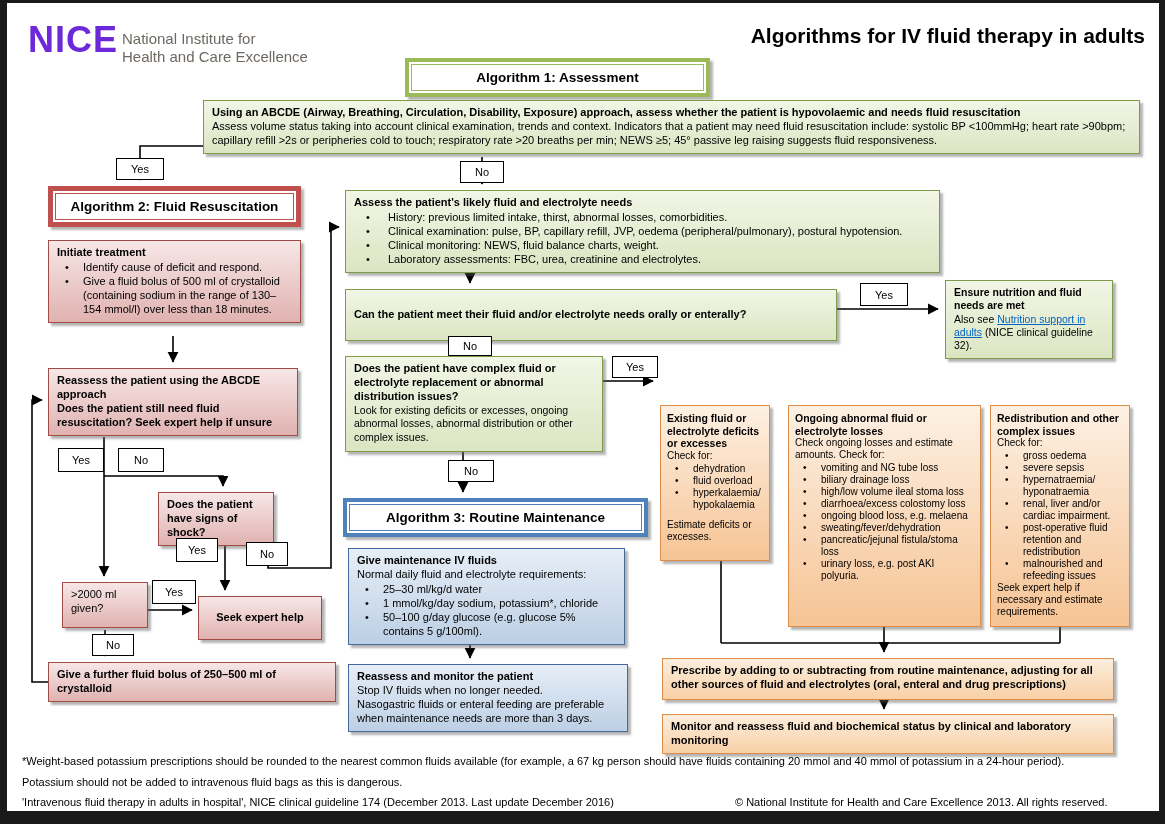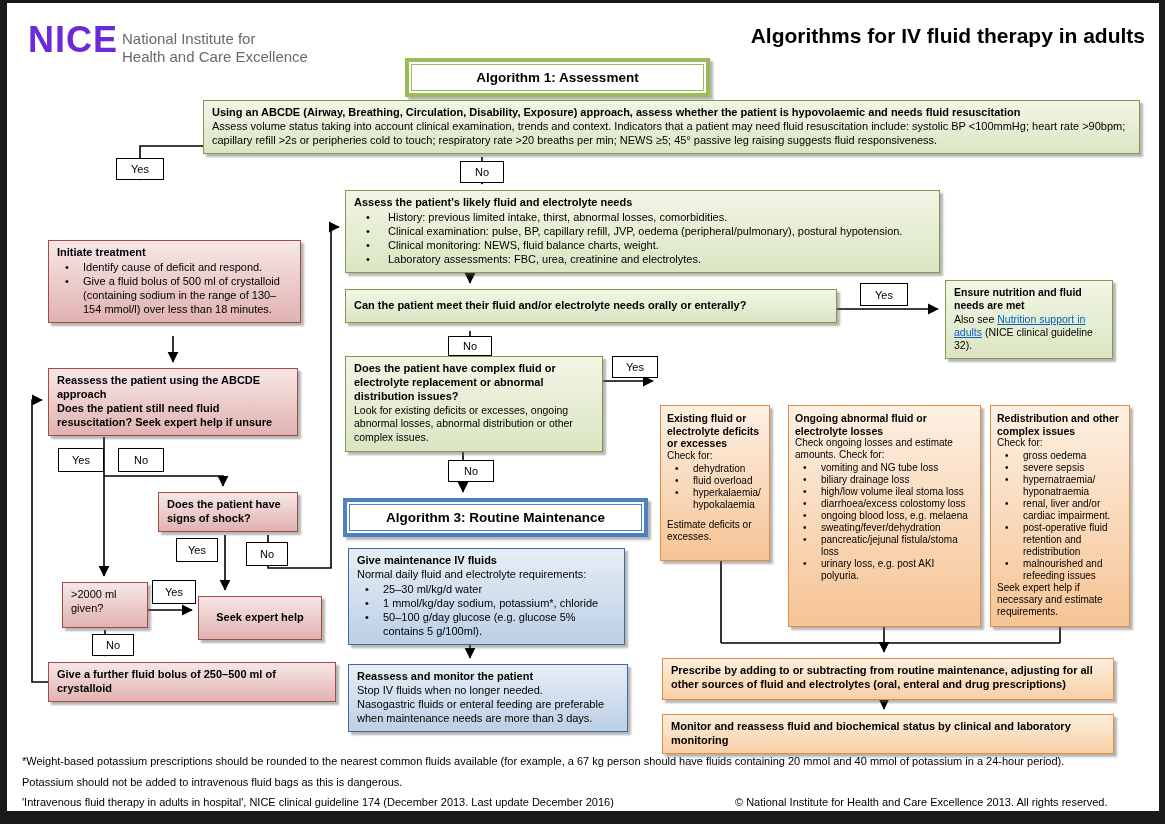--- a/index.html
+++ b/index.html
@@ -86,40 +86,43 @@
   </div>
 
   <div class="box green" style="left:203px;top:100px;width:937px;">
     <div class="bold">Using an ABCDE (Airway, Breathing, Circulation, Disability, Exposure) approach, assess whether the patient is hypovolaemic and needs fluid resuscitation</div>
     <div>Assess volume status taking into account clinical examination, trends and context. Indicators that a patient may need fluid resuscitation include: systolic BP &lt;100mmHg; heart rate &gt;90bpm; capillary refill &gt;2s or peripheries cold to touch; respiratory rate &gt;20 breaths per min; NEWS ≥5; 45° passive leg raising suggests fluid responsiveness.</div>
   </div>
 
   <div class="label" style="left:116px;top:158px;width:48px;height:22px;">Yes</div>
   <div class="label" style="left:460px;top:161px;width:44px;height:22px;">No</div>
 
+  <div class="alg-header hdr-red" style="left:48px;top:186px;width:253px;">
+    <div class="inner">Algorithm 2: Fluid Resuscitation</div>
+  </div>
 
   <div class="box pink" style="left:48px;top:240px;width:253px;">
     <div class="bold">Initiate treatment</div>
     <ul class="bl tight">
       <li>Identify cause of deficit and respond.</li>
       <li>Give a fluid bolus of 500 ml of crystalloid (containing sodium in the range of 130–154 mmol/l) over less than 18 minutes.</li>
     </ul>
   </div>
 
   <div class="box green" style="left:345px;top:190px;width:595px;">
     <div class="bold">Assess the patient's likely fluid and electrolyte needs</div>
     <ul class="bl">
       <li>History: previous limited intake, thirst, abnormal losses, comorbidities.</li>
       <li>Clinical examination: pulse, BP, capillary refill, JVP, oedema (peripheral/pulmonary), postural hypotension.</li>
       <li>Clinical monitoring: NEWS, fluid balance charts, weight.</li>
       <li>Laboratory assessments: FBC, urea, creatinine and electrolytes.</li>
     </ul>
   </div>
 
-  <div class="box green bold" style="left:345px;top:289px;width:492px;height:34px;display:flex;align-items:center;">
+  <div class="box green bold" style="left:345px;top:289px;width:492px;height:52px;display:flex;align-items:center;">
     <span>Can the patient meet their fluid and/or electrolyte needs orally or enterally?</span>
   </div>
 
   <div class="label" style="left:860px;top:283px;width:48px;height:23px;">Yes</div>
 
   <div class="box green" style="left:945px;top:280px;width:168px;font-size:10.5px;">
     <div class="bold">Ensure nutrition and fluid needs are met</div>
     <div><span>Also see </span><a class="doclink" href="#">Nutrition support in adults</a><span> (NICE clinical guideline 32).</span></div>
   </div>
 
@@ -134,21 +137,21 @@
   <div class="label" style="left:448px;top:460px;width:46px;height:22px;">No</div>
 
   <div class="box pink bold" style="left:48px;top:368px;width:250px;">
     <div>Reassess the patient using the ABCDE approach</div>
     <div>Does the patient still need fluid resuscitation? Seek expert help if unsure</div>
   </div>
 
   <div class="label" style="left:58px;top:448px;width:46px;height:24px;">Yes</div>
   <div class="label" style="left:118px;top:448px;width:46px;height:24px;">No</div>
 
-  <div class="box pink bold" style="left:158px;top:492px;width:140px;">Does the patient have signs of shock?</div>
+  <div class="box pink bold" style="left:158px;top:492px;width:116px;">Does the patient have signs of shock?</div>
 
   <div class="label" style="left:176px;top:538px;width:42px;height:24px;">Yes</div>
   <div class="label" style="left:246px;top:542px;width:42px;height:24px;">No</div>
 
   <div class="box pink" style="left:62px;top:582px;width:86px;min-height:46px;">&gt;2000 ml given?</div>
 
   <div class="label" style="left:152px;top:580px;width:44px;height:24px;">Yes</div>
 
   <div class="box pink bold" style="left:198px;top:596px;width:124px;height:44px;display:flex;align-items:center;justify-content:center;">
     <span>Seek expert help</span>

